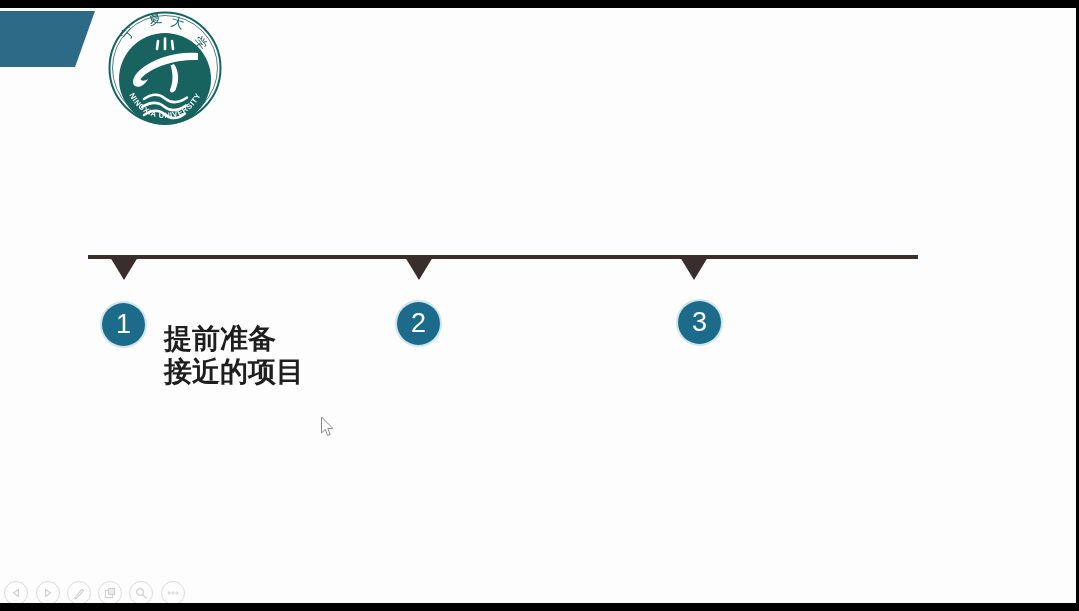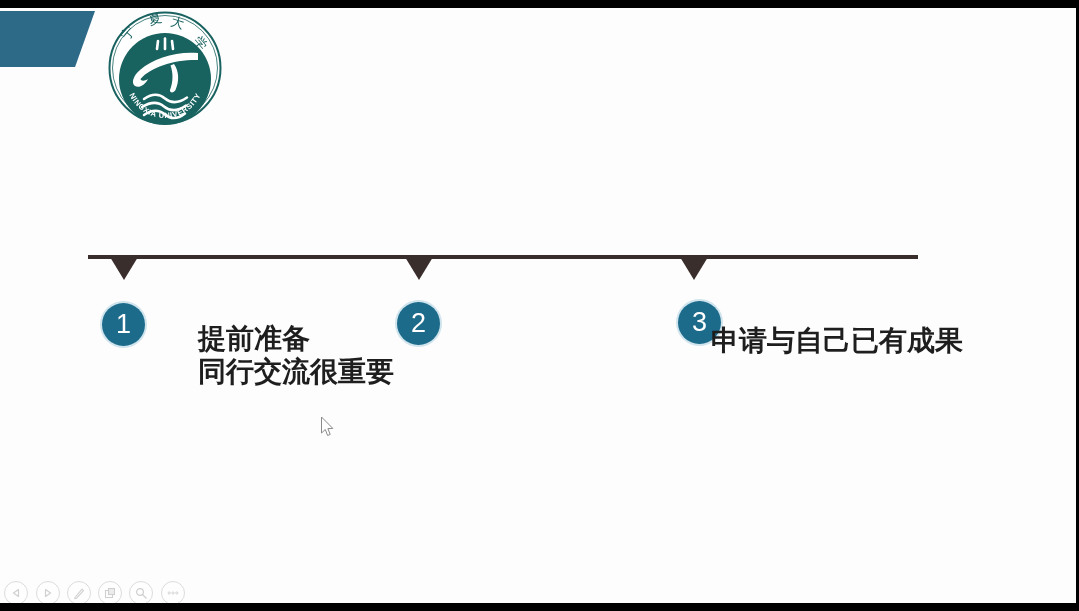--- a/index.html
+++ b/index.html
@@ -48,21 +48,21 @@
   }
   .badge-1 { left:102px; top:303px; }
   .badge-2 { left:397px; top:302px; }
   .badge-3 { left:678px; top:301px; }
 
   
   .step-text {
     position:absolute; color:#1e1e1e; font-weight:bold;
     font-size:28px; line-height:33px; white-space:nowrap;
   }
-  .text-1 { left:164px; top:322px; text-align:left;margin-left:34px; }
+  .text-1 { left:164px; top:322px; text-align:left; }
   .text-2 { left:446px; top:329px; }
   .text-3 { left:696px; top:324px; width:282px; text-align:center; white-space:normal; }
 
   
   .cursor { position:absolute; left:320px; top:416px; }
 
   
   .toolbar { position:absolute; left:0; top:580px; width:200px; height:26px; }
   .tool-btn {
     position:absolute; top:1px; width:24px; height:24px; border-radius:50%;
@@ -116,28 +116,27 @@
   </div>
 
   <div class="timeline-line"></div>
   <div class="timeline-marker marker-1"></div>
   <div class="timeline-marker marker-2"></div>
   <div class="timeline-marker marker-3"></div>
 
   <div class="step-badge badge-1">1</div>
   <div class="step-text text-1">
     <div>提前准备</div>
-    <div>同行交流很重要</div>
+    <div>接近的项目</div>
   </div>
 
   <div class="step-badge badge-2">2</div>
 
   <div class="step-badge badge-3">3</div>
   <div class="step-text text-3">
-    <div>申请与自己已有成果</div>
   </div>
 
   <div class="cursor">
     <svg width="15" height="22" viewBox="0 0 15 22">
       <path d="M1.5,1 L1.5,17 L5.3,13.5 L7.6,19.5 L10.2,18.4 L7.9,12.6 L12.8,12.4 Z" fill="#ffffff" stroke="#8a8a8a" stroke-width="1"></path>
     </svg>
   </div>
 
   <div class="toolbar">
     <div class="tool-btn" style="left:4px">

